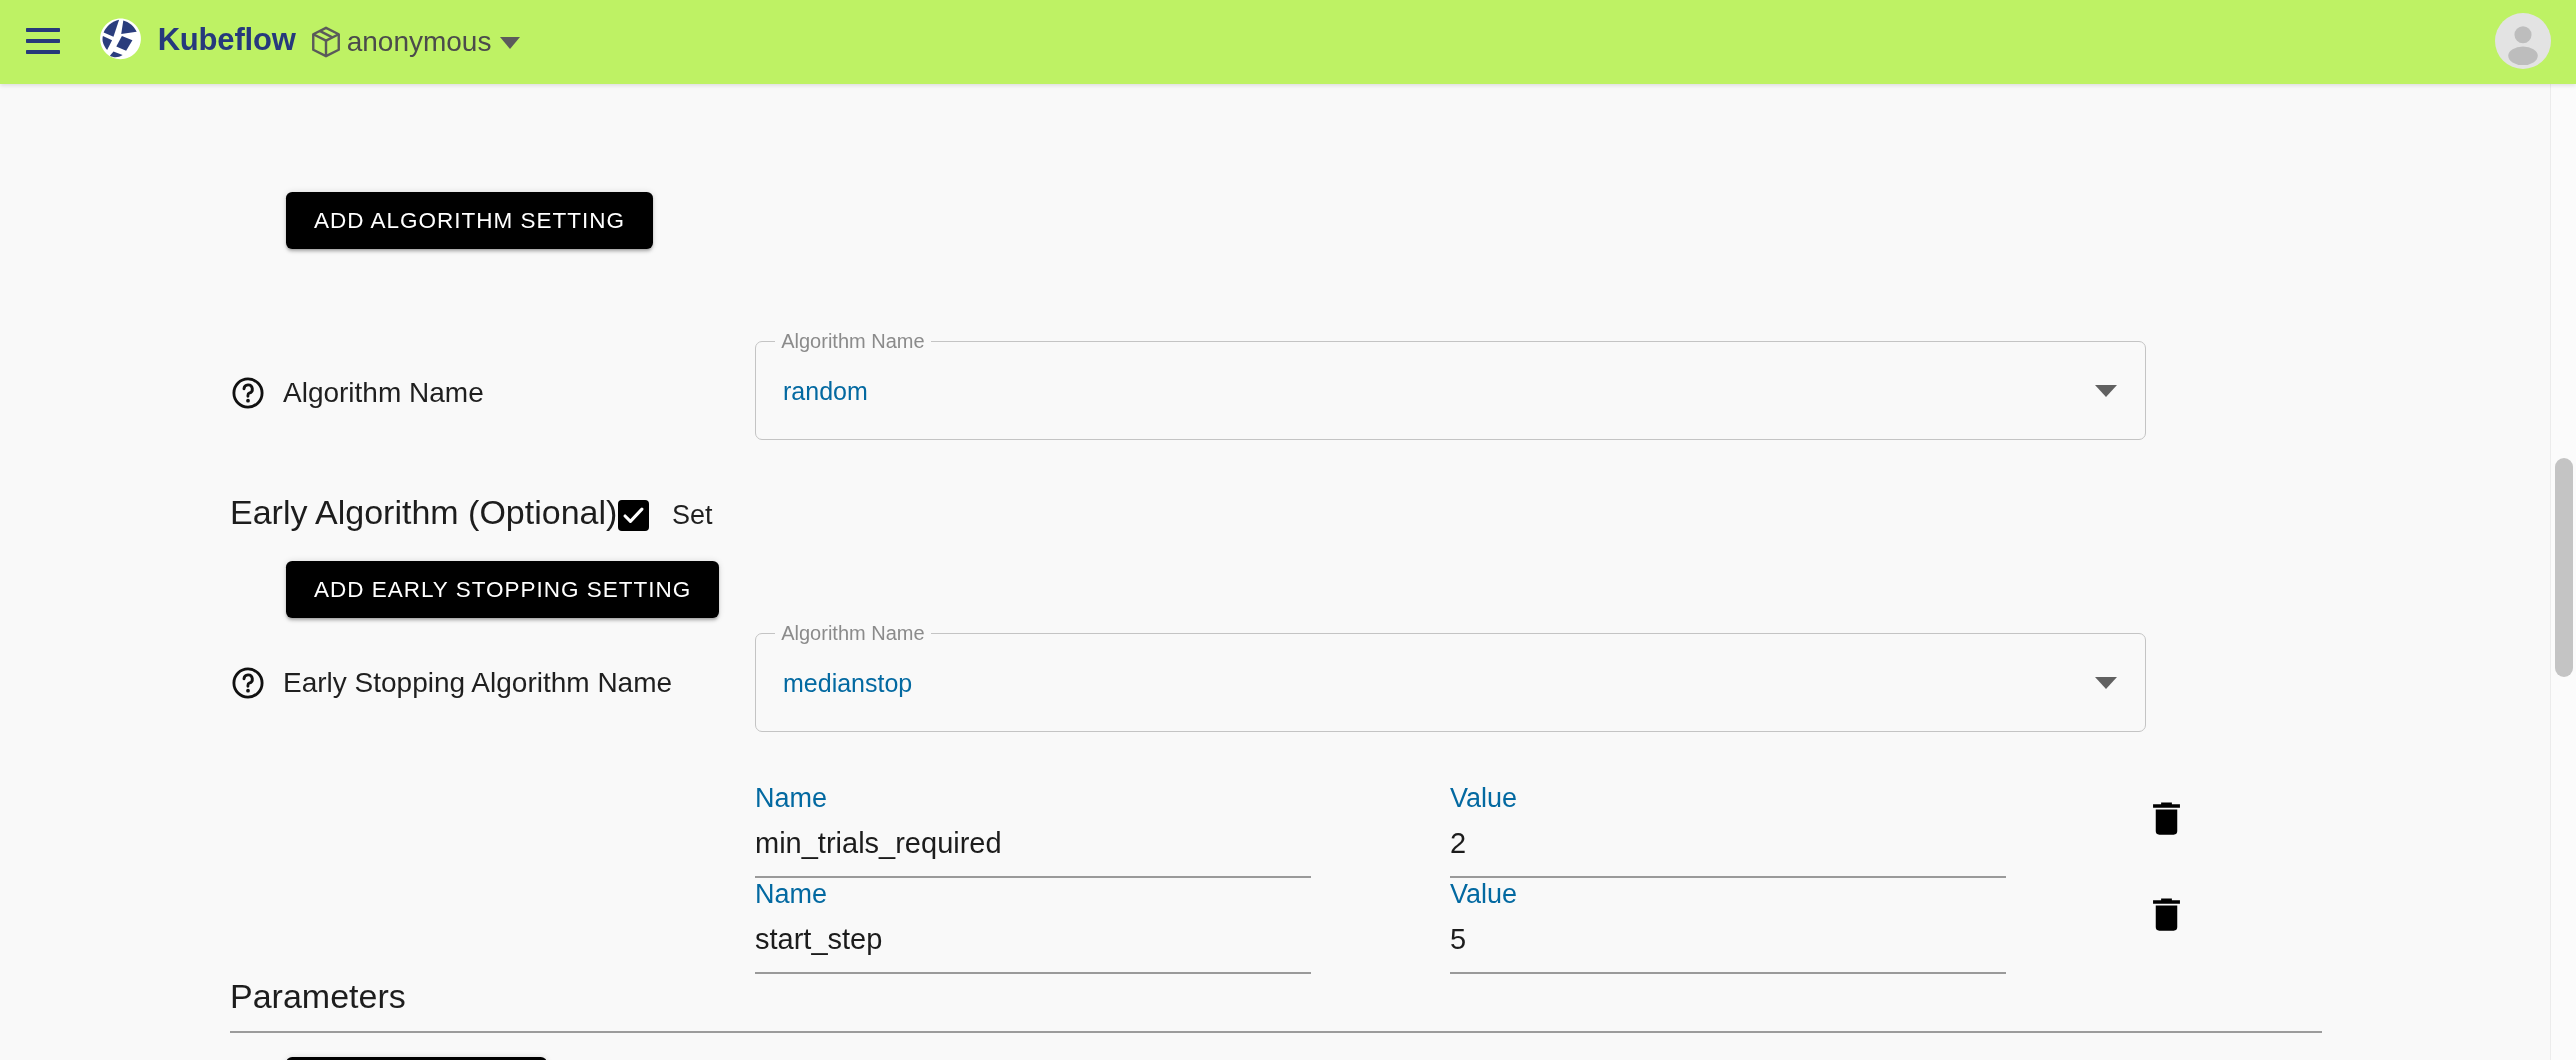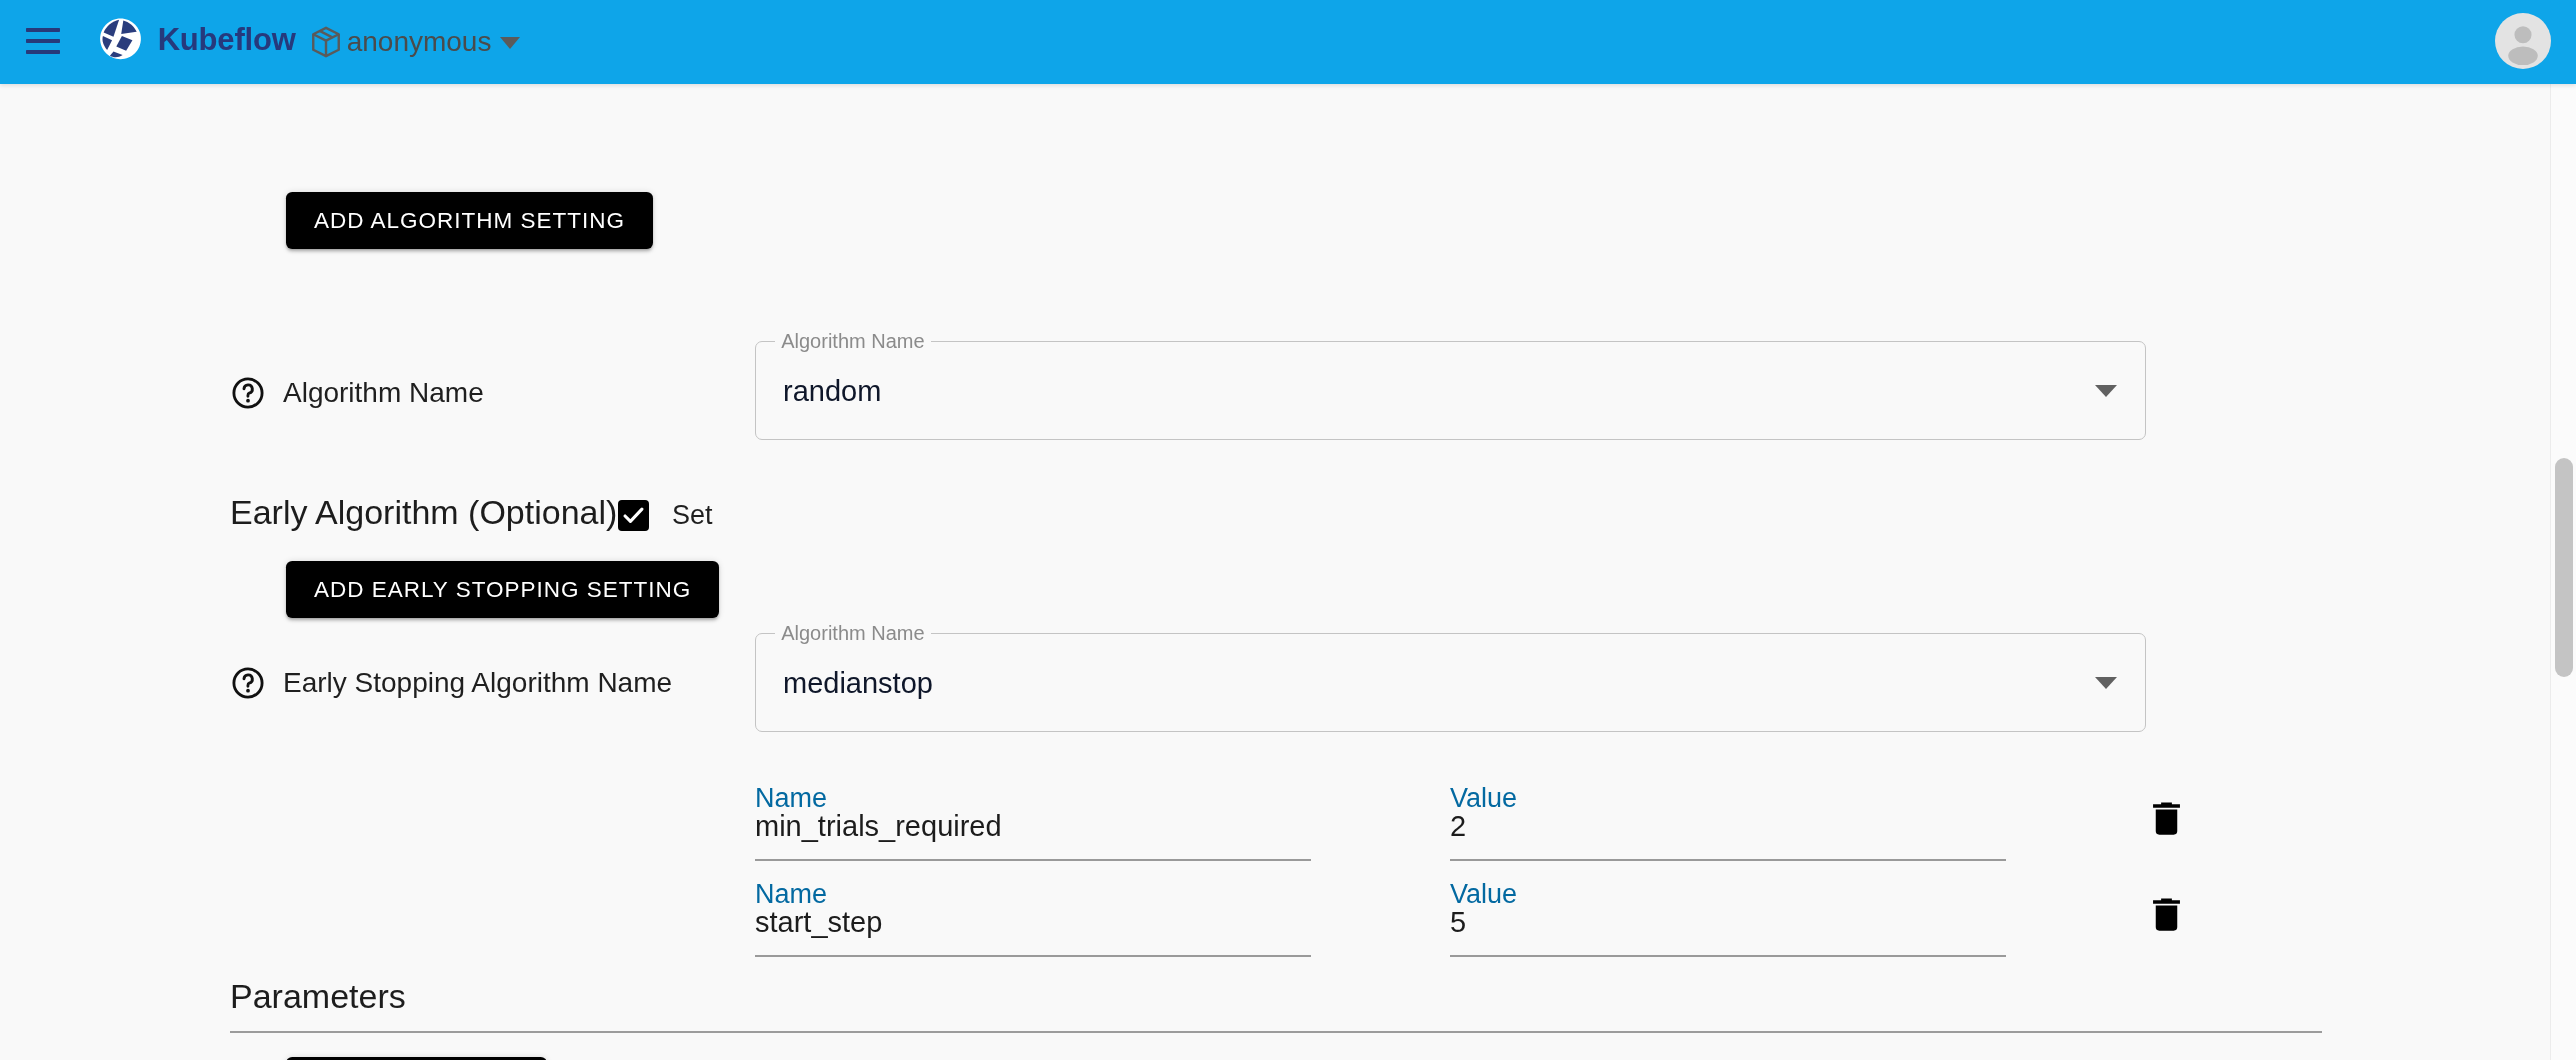--- a/index.html
+++ b/index.html
@@ -14,21 +14,21 @@
     font-family: "Liberation Sans", sans-serif;
     -webkit-font-smoothing: antialiased;
   }
 
   
   .topbar {
     position: absolute;
     top: 0; left: 0;
     width: 2576px;
     height: 84px;
-    background: #0ea5e9;
+    background: #bef264;
     box-shadow: 0 1.5px 3.9px rgba(0,0,0,0.10);
     z-index: 50;
   }
   .hamburger {
     position: absolute;
     left: 25.6px; top: 28px;
     width: 34px; height: 26px;
     cursor: pointer;
   }
   .hamburger span {
@@ -187,22 +187,22 @@
     font-size: 20px;
     line-height: 20px;
     color: #8b8b8b;
     white-space: nowrap;
   }
   .os-value {
     position: absolute;
     left: 28px;
     top: 50%;
     transform: translateY(-50%);
-    font-size: 29px;
-    color: #0f172a;
+    font-size: 25px;
+    color: #0369a1;
     white-space: nowrap;
   }
   .os-caret {
     position: absolute;
     right: 29.4px;
     top: 50%;
     transform: translateY(-50%);
     width: 0; height: 0;
     border-left: 11px solid transparent;
     border-right: 11px solid transparent;
@@ -236,20 +236,21 @@
     position: absolute;
     box-sizing: border-box;
   }
   .field-label {
     font-size: 27px;
     color: #0369a1;
     line-height: 1;
     white-space: nowrap;
   }
   .field-input {
+    margin-top: 17px;
     font-size: 29px;
     color: #1c1c1c;
     line-height: 1;
     height: 33px;
     white-space: nowrap;
     overflow: hidden;
   }
   .field-underline {
     margin-top: 14px;
     height: 1.5px;

